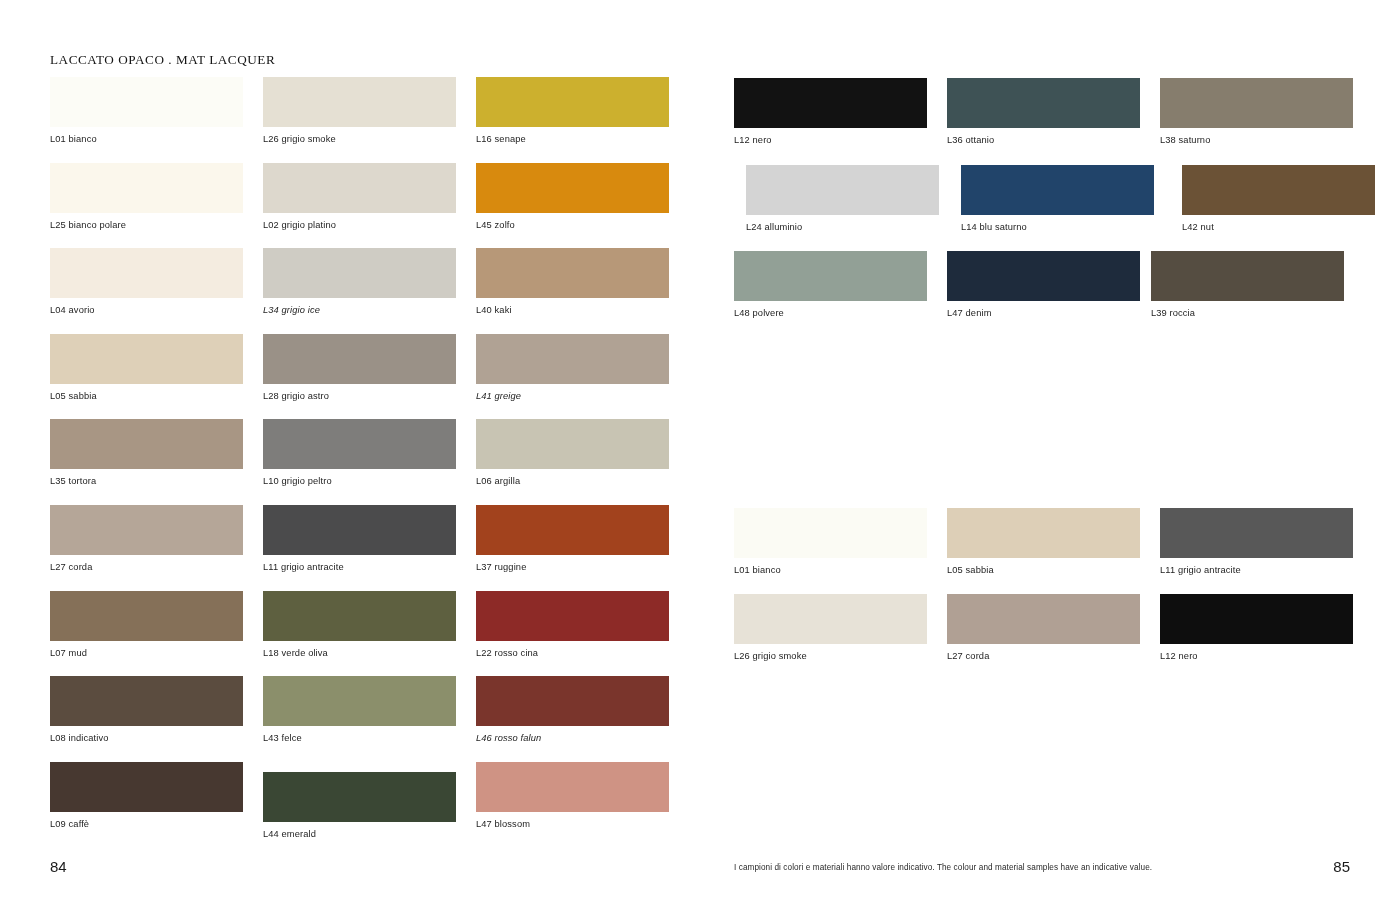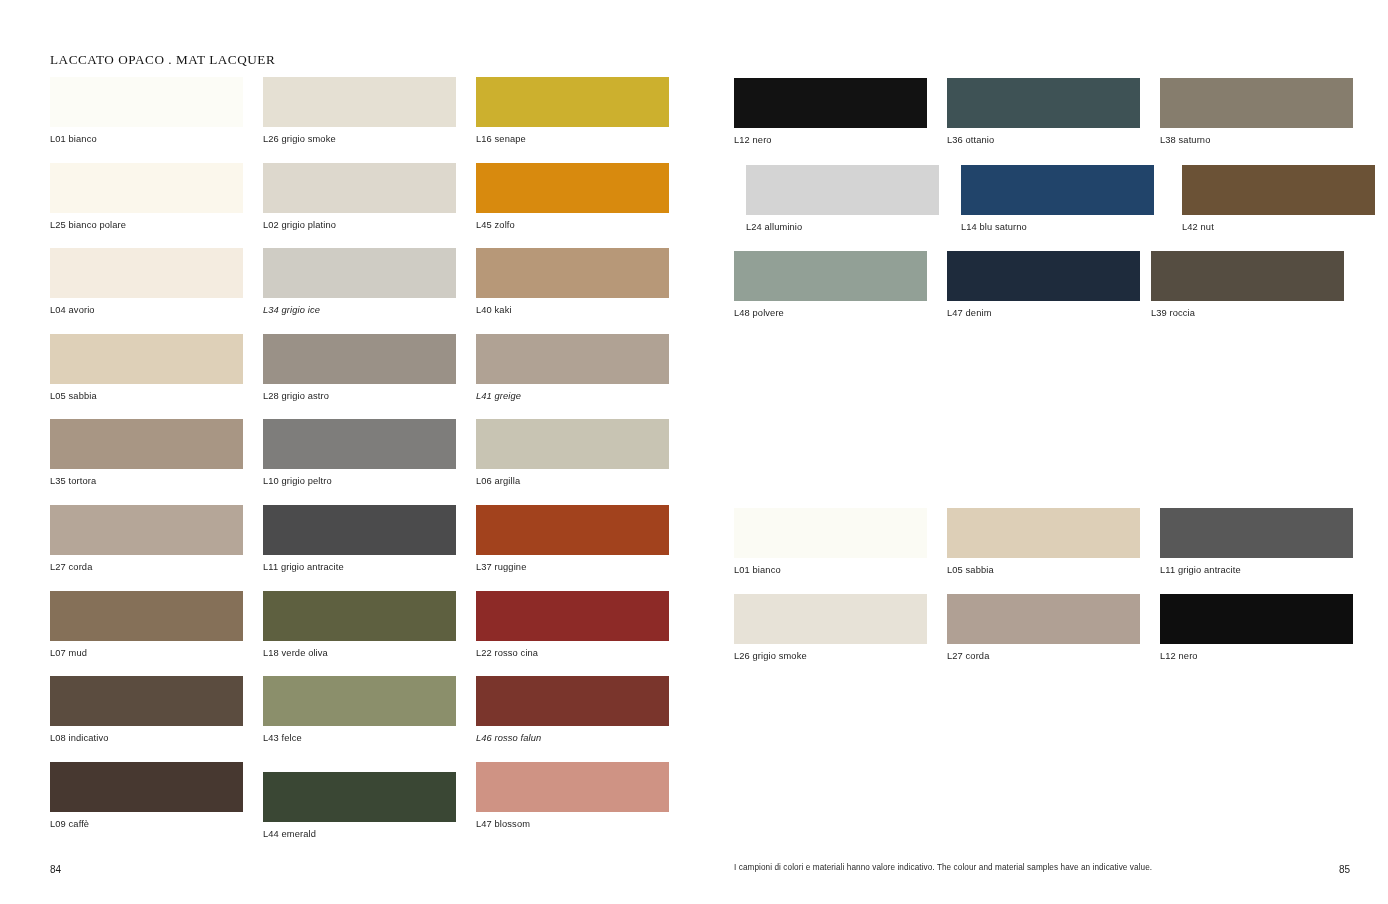--- a/index.html
+++ b/index.html
@@ -57,21 +57,21 @@
     letter-spacing: 0.12px;
     color: #1d1d1d;
     white-space: nowrap;
     line-height: 11px;
   }
 
   .page-number {
     position: absolute;
     bottom: 29px;
     font-family: "Liberation Sans", sans-serif;
-    font-size: 10px;
+    font-size: 15px;
     color: #1a1a1a;
   }
   #page-num-left  { left: 38px; }
   #page-num-right { right: 38px; }
 
   .footnote {
     position: absolute;
     bottom: 32px;
     left: 40px;
     font-family: "Liberation Sans", sans-serif;

